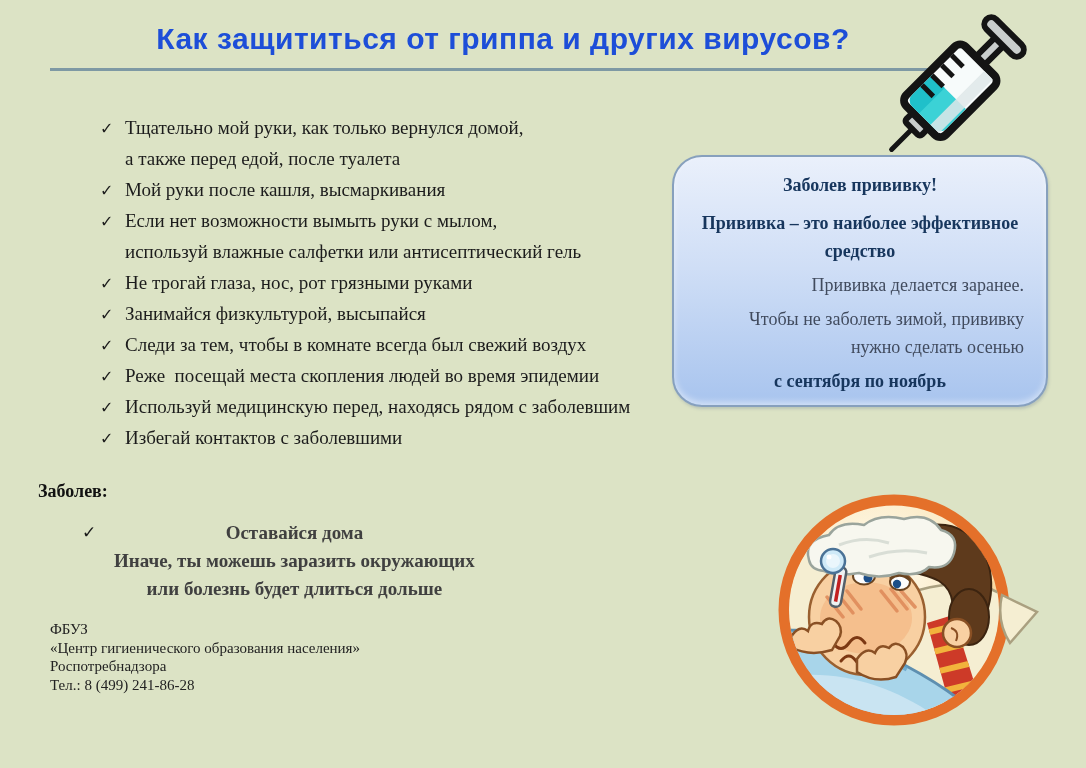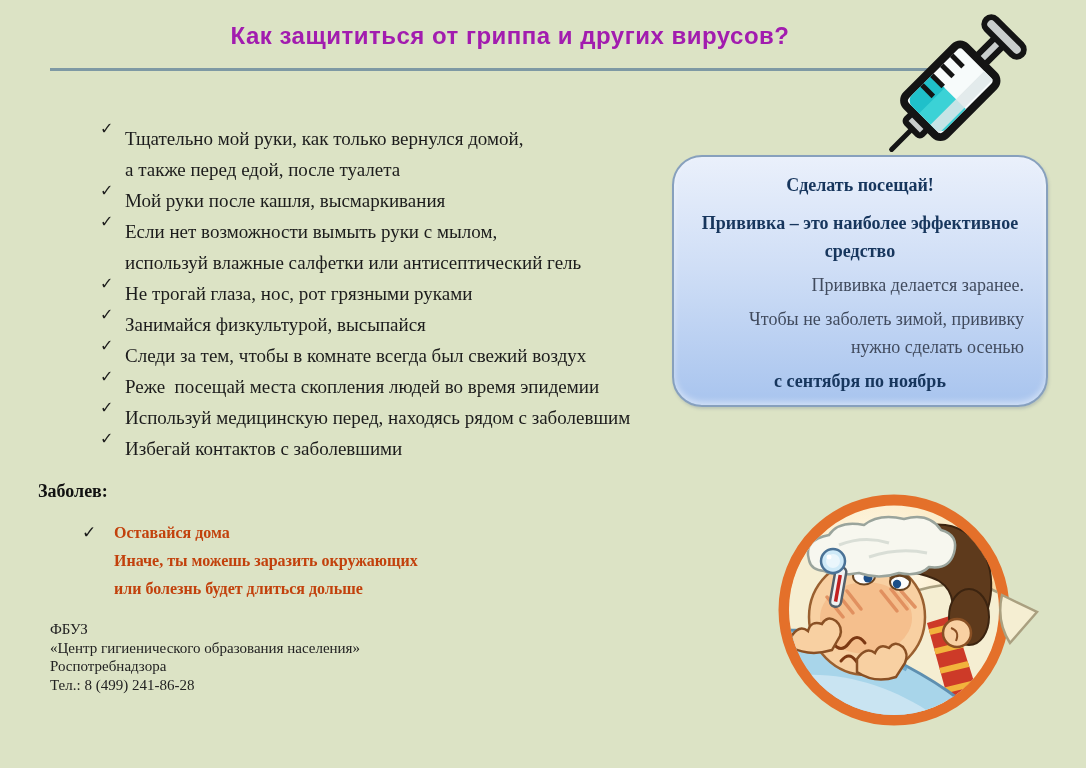--- a/index.html
+++ b/index.html
@@ -2,40 +2,40 @@
 <html><head>
 <meta charset="utf-8">
 <style>
   html,body { margin:0; padding:0; }
   .page {
     position:relative; width:1086px; height:768px;
     background:#dce3c5; overflow:hidden;
     font-family:"Liberation Serif", serif; color:#1c1c1c;
   }
   .title {
-    position:absolute; top:22px; left:15px; width:990px; text-align:center;
+    position:absolute; top:22px; left:8px; width:990px; text-align:center;
     font-family:"Liberation Sans", sans-serif; font-weight:bold;
-    font-size:24px; color:#a21caf; letter-spacing:0.5px;
+    font-size:30px; color:#1d4ed8; letter-spacing:0.5px;
   }
   .rule { position:absolute; top:68px; left:50px; width:884px; height:3px; background:#7e99a4; }
   .subtitle {
     position:absolute; top:89px; left:50px; width:985px; text-align:center;
     font-weight:bold; font-size:17px; color:#111;
   }
   .checklist { position:absolute; top:117px; left:100px; width:560px; }
   .row { display:flex; align-items:flex-start; height:31px; }
   .chk {
     width:25px; flex:0 0 25px; font-family:"DejaVu Sans", sans-serif;
     font-size:16px; color:#1a1a1a; padding-top:2px;
   }
-  .txt { font-size:19px; color:#1c1c1c; white-space:pre;margin-top:11px; }
+  .txt { font-size:19px; color:#1c1c1c; white-space:pre; }
   .sick-heading { position:absolute; top:481px; left:38px; font-weight:bold; font-size:18px; color:#111; }
   .stay { position:absolute; top:519px; left:82px; display:flex; }
   .stay .chk { width:32px; flex:0 0 32px; font-weight:bold; font-size:17px; padding-top:3px; }
-  .stay-lines { font-size:16px; font-weight:bold; line-height:28px; color:#c2410c; }
+  .stay-lines { font-size:19px; font-weight:bold; line-height:28px; color:#404040;text-align:center; }
   .footer { position:absolute; top:620px; left:50px; font-size:15px; line-height:18.5px; color:#222; }
   .card {
     position:absolute; left:672px; top:155px; width:376px; height:252px;
     box-sizing:border-box; border:2px solid #87a0bd; border-radius:30px;
     background:linear-gradient(180deg,#eaf0fb 0%,#cfdef6 45%,#a8c4ee 100%);
     box-shadow:inset 0 -3px 6px rgba(255,255,255,.5), 1px 2px 3px rgba(90,110,140,.25);
     padding:14px 22px; text-align:center; font-size:18px; line-height:28px;
   }
   .card p { margin:0; }
   .card .navy { color:#17365d; font-weight:bold; }
@@ -123,21 +123,21 @@
   <div class="stay">
     <span class="chk">✓</span>
     <div class="stay-lines">
       <div>Оставайся дома</div>
       <div>Иначе, ты можешь заразить окружающих</div>
       <div>или болезнь будет длиться дольше</div>
     </div>
   </div>
 
   <div class="card">
-    <p class="navy m1">Сделать посещай!</p>
+    <p class="navy m1">Заболев прививку!</p>
     <p class="navy m2">Прививка – это наиболее эффективное средство</p>
     <p class="gray m2">Прививка делается заранее.</p>
     <p class="gray m2">Чтобы не заболеть зимой, прививку нужно сделать осенью</p>
     <p class="navy">с сентября по ноябрь</p>
   </div>
 
   <div class="footer">
     <div>ФБУЗ</div>
     <div>«Центр гигиенического образования населения»</div>
     <div>Роспотребнадзора</div>

